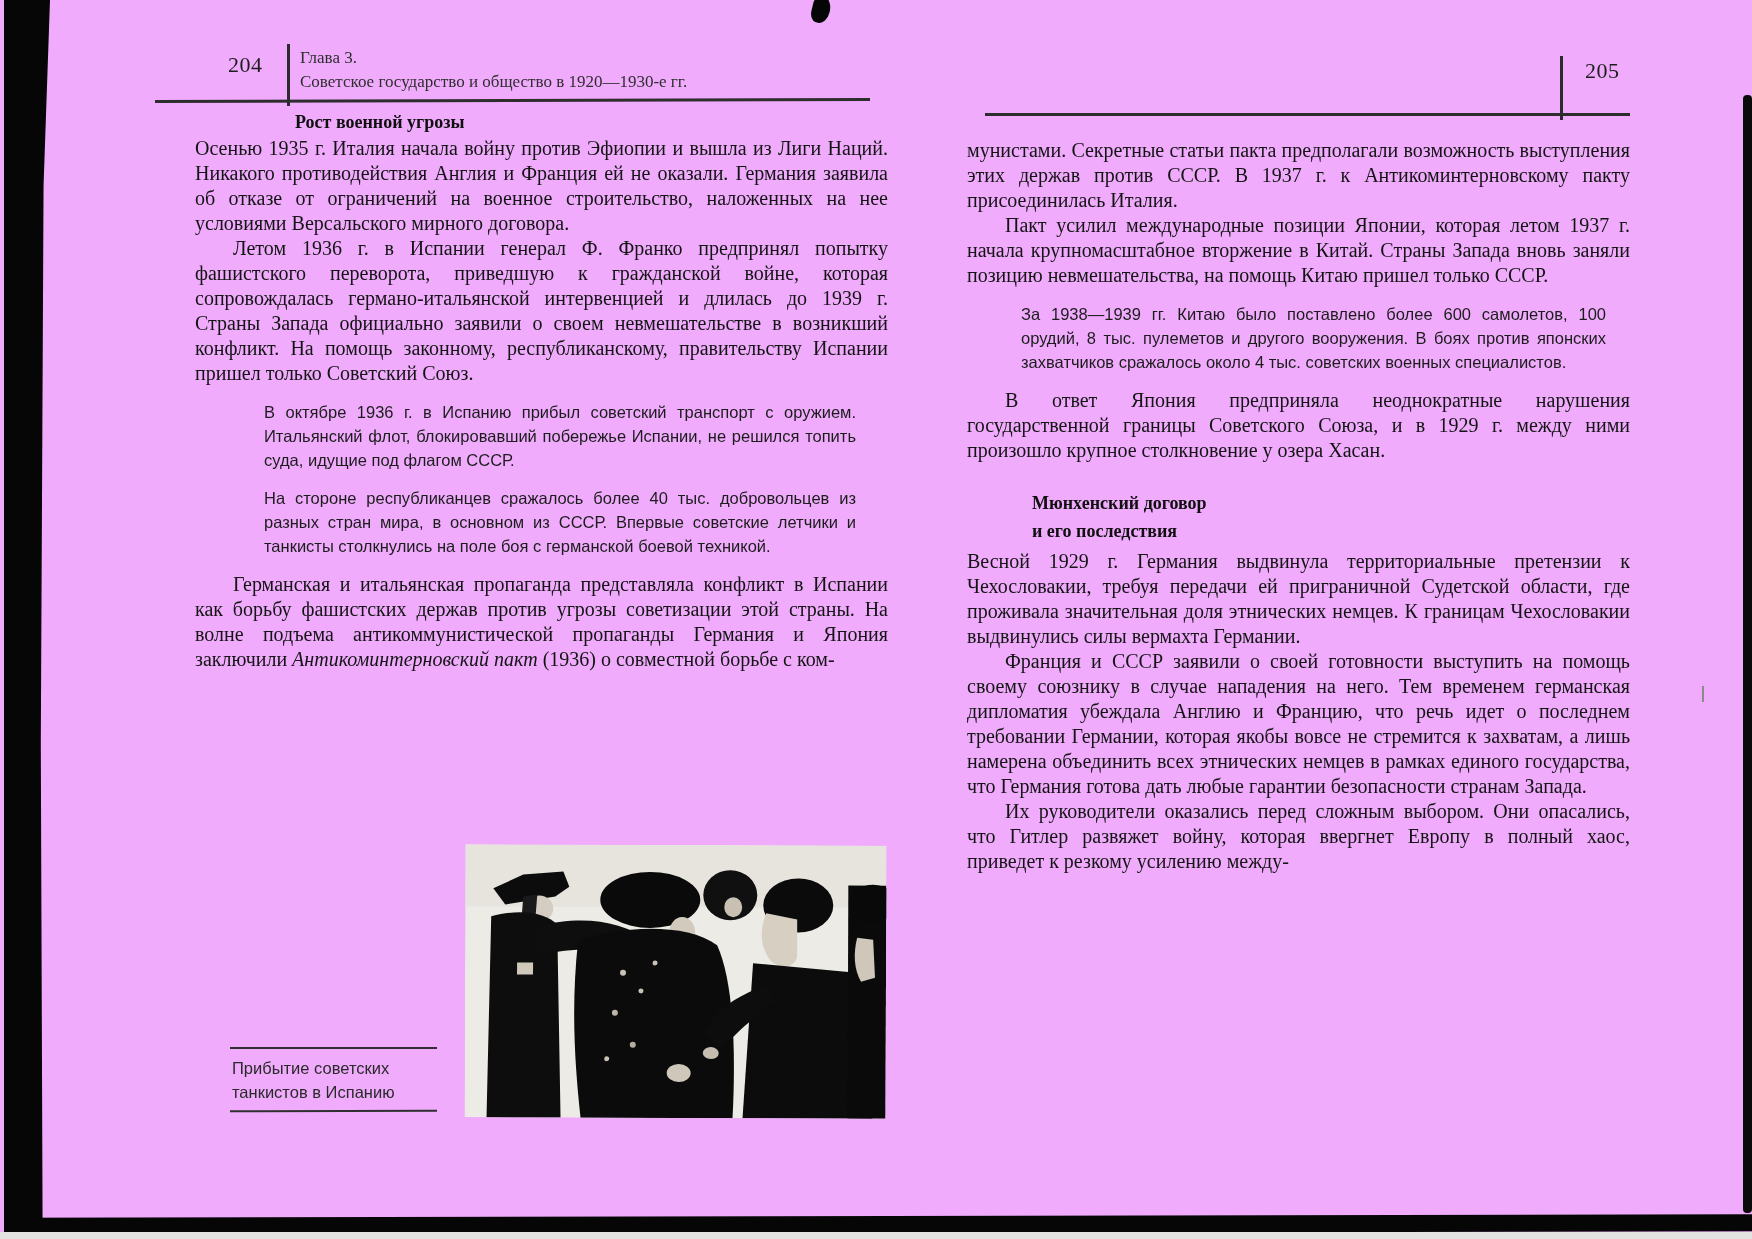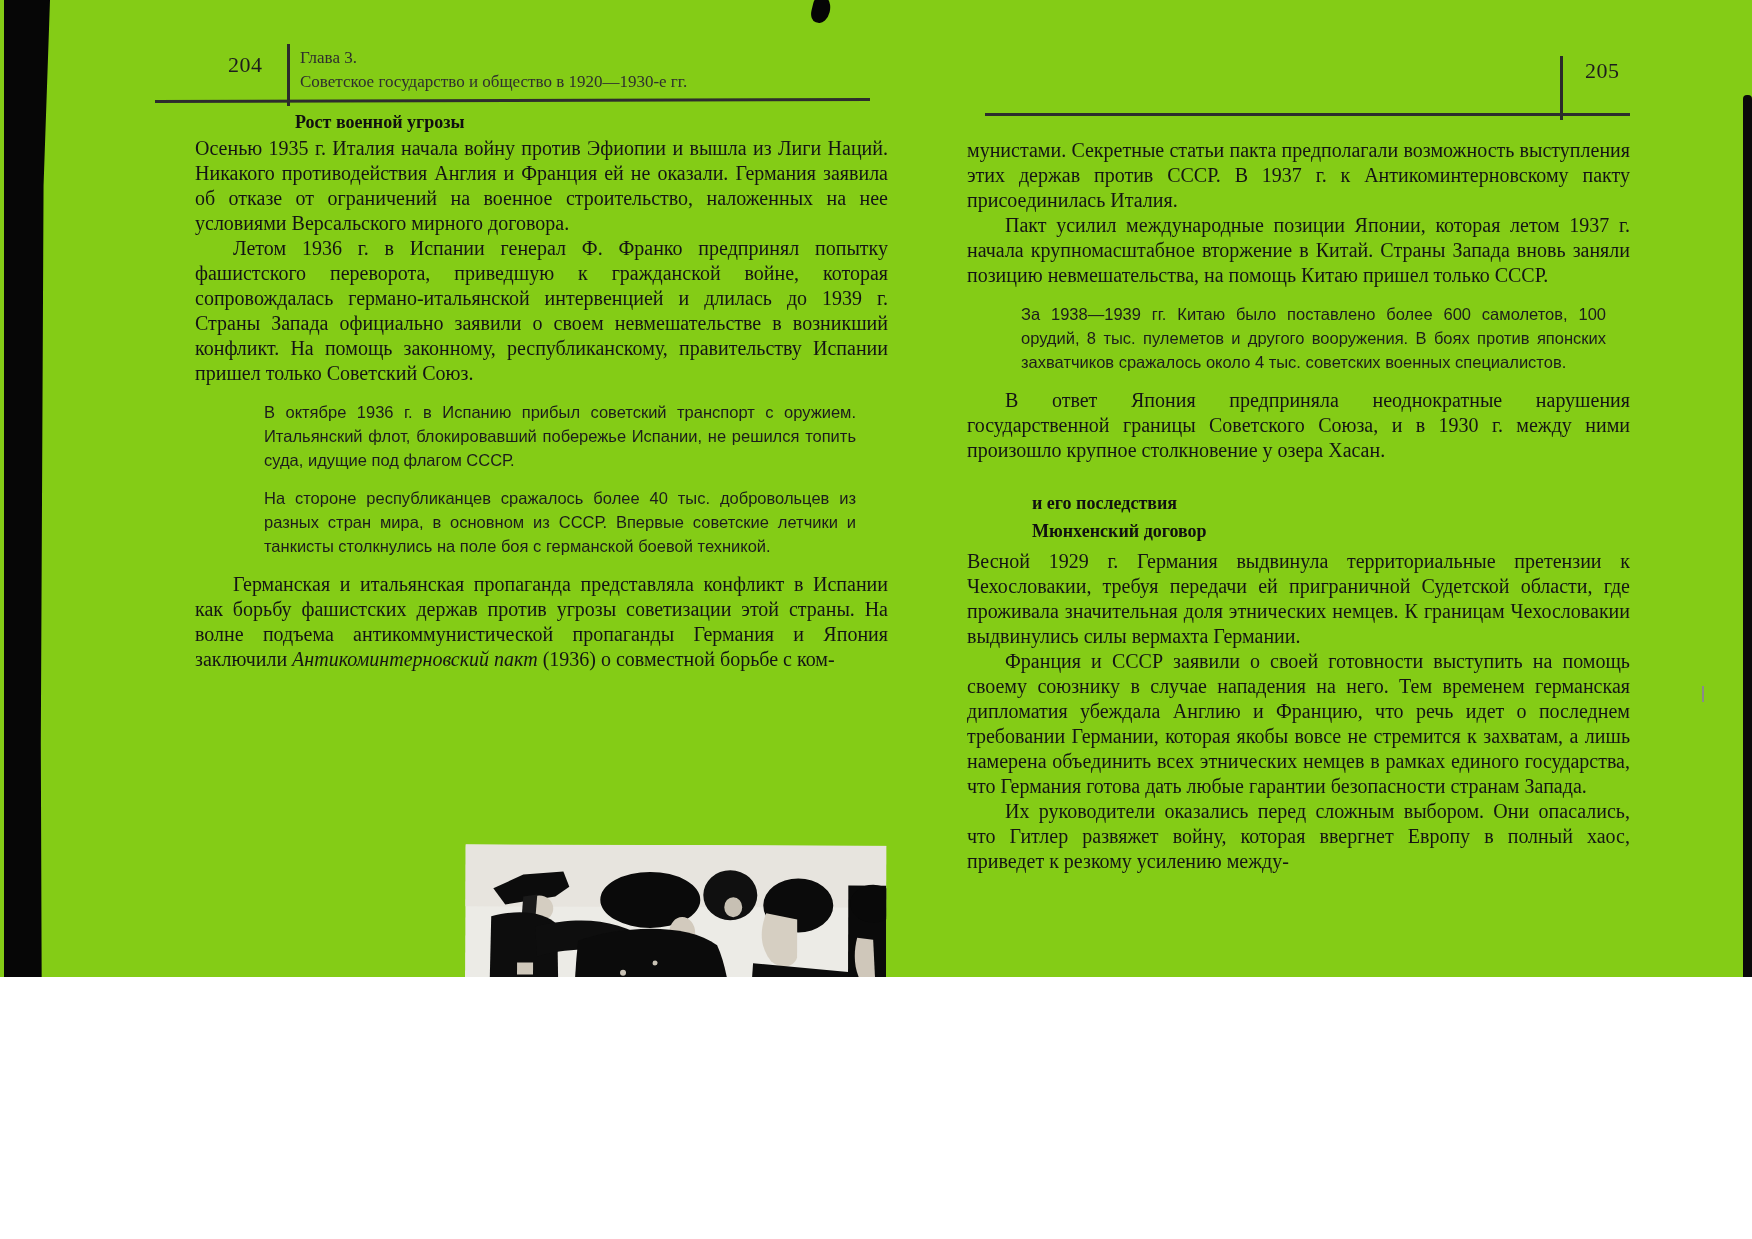--- a/index.html
+++ b/index.html
@@ -1,18 +1,18 @@
 <!DOCTYPE html>
 <html lang="ru"><head>
 <meta charset="utf-8">
 <style>
   html,body{margin:0;padding:0;background:#ffffff;}
   #scan{
-    position:relative;width:1752px;height:977px;overflow:hidden;
-    background:#84cc16;
+    position:relative;width:1752px;height:1239px;overflow:hidden;
+    background:#f0abfc;
     font-family:"Liberation Serif","DejaVu Serif",serif;
     color:#161616;
   }
   
   .edge{position:absolute;background:#060606;}
   #edge-left{left:4px;top:0;width:46px;height:1239px;
     clip-path:polygon(0 0,100% 0,86% 15%,80% 60%,84% 100%,0 100%);}
   #edge-bottom{left:4px;top:1216px;width:1748px;height:17px;transform:rotate(-0.12deg);}
   #below-bottom{position:absolute;left:0;top:1232px;width:1752px;height:7px;background:#e3e3e2;}
   #edge-right{left:1743px;top:95px;width:9px;height:1118px;background:#0a0a0a;border-radius:4px;}
@@ -113,24 +113,24 @@
   <div class="headbar" style="left:1560px;top:56px;height:64px;"></div>
   <div class="pagenum" style="left:1585px;top:58px;">205</div>
   <div class="headrule" style="left:985px;top:113px;width:645px;"></div>
 
   <div class="col" style="left:967px;top:138px;width:663px;">
     <p class="body-p">мунистами. Секретные статьи пакта предполагали возможность выступления этих держав против СССР. В 1937 г. к Антикоминтерновскому пакту присоединилась Италия.</p>
     <p class="body-p indent">Пакт усилил международные позиции Японии, которая летом 1937 г. начала крупномасштабное вторжение в Китай. Страны Запада вновь заняли позицию невмешательства, на помощь Китаю пришел только СССР.</p>
     <div class="inset" style="margin-left:40px;margin-right:10px;">
       <p>За 1938—1939 гг. Китаю было поставлено более 600 самолетов, 100 орудий, 8 тыс. пулеметов и другого вооружения. В боях против японских захватчиков сражалось около 4 тыс. советских военных специалистов.</p>
     </div>
-    <p class="body-p indent">В ответ Япония предприняла неоднократные нарушения государственной границы Советского Союза, и в 1930 г. между ними произошло крупное столкновение у озера Хасан.</p>
+    <p class="body-p indent">В ответ Япония предприняла неоднократные нарушения государственной границы Советского Союза, и в 1929 г. между ними произошло крупное столкновение у озера Хасан.</p>
     <h2 class="sect-head right-sect-head">
+      <div>Мюнхенский договор</div>
       <div>и его последствия</div>
-      <div>Мюнхенский договор</div>
     </h2>
     <p class="body-p">Весной 1929 г. Германия выдвинула территориальные претензии к Чехословакии, требуя передачи ей приграничной Судетской области, где проживала значительная доля этнических немцев. К границам Чехословакии выдвинулись силы вермахта Германии.</p>
     <p class="body-p indent">Франция и СССР заявили о своей готовности выступить на помощь своему союзнику в случае нападения на него. Тем временем германская дипломатия убеждала Англию и Францию, что речь идет о последнем требовании Германии, которая якобы вовсе не стремится к захватам, а лишь намерена объединить всех этнических немцев в рамках единого государства, что Германия готова дать любые гарантии безопасности странам Запада.</p>
     <p class="body-p indent">Их руководители оказались перед сложным выбором. Они опасались, что Гитлер развяжет войну, которая ввергнет Европу в полный хаос, приведет к резкому усилению между-</p>
   </div>
 
   <div class="edge" id="edge-left"></div>
   <div class="edge" id="edge-bottom"></div>
   <div id="below-bottom"></div>
   <div class="edge" id="edge-right"></div>

